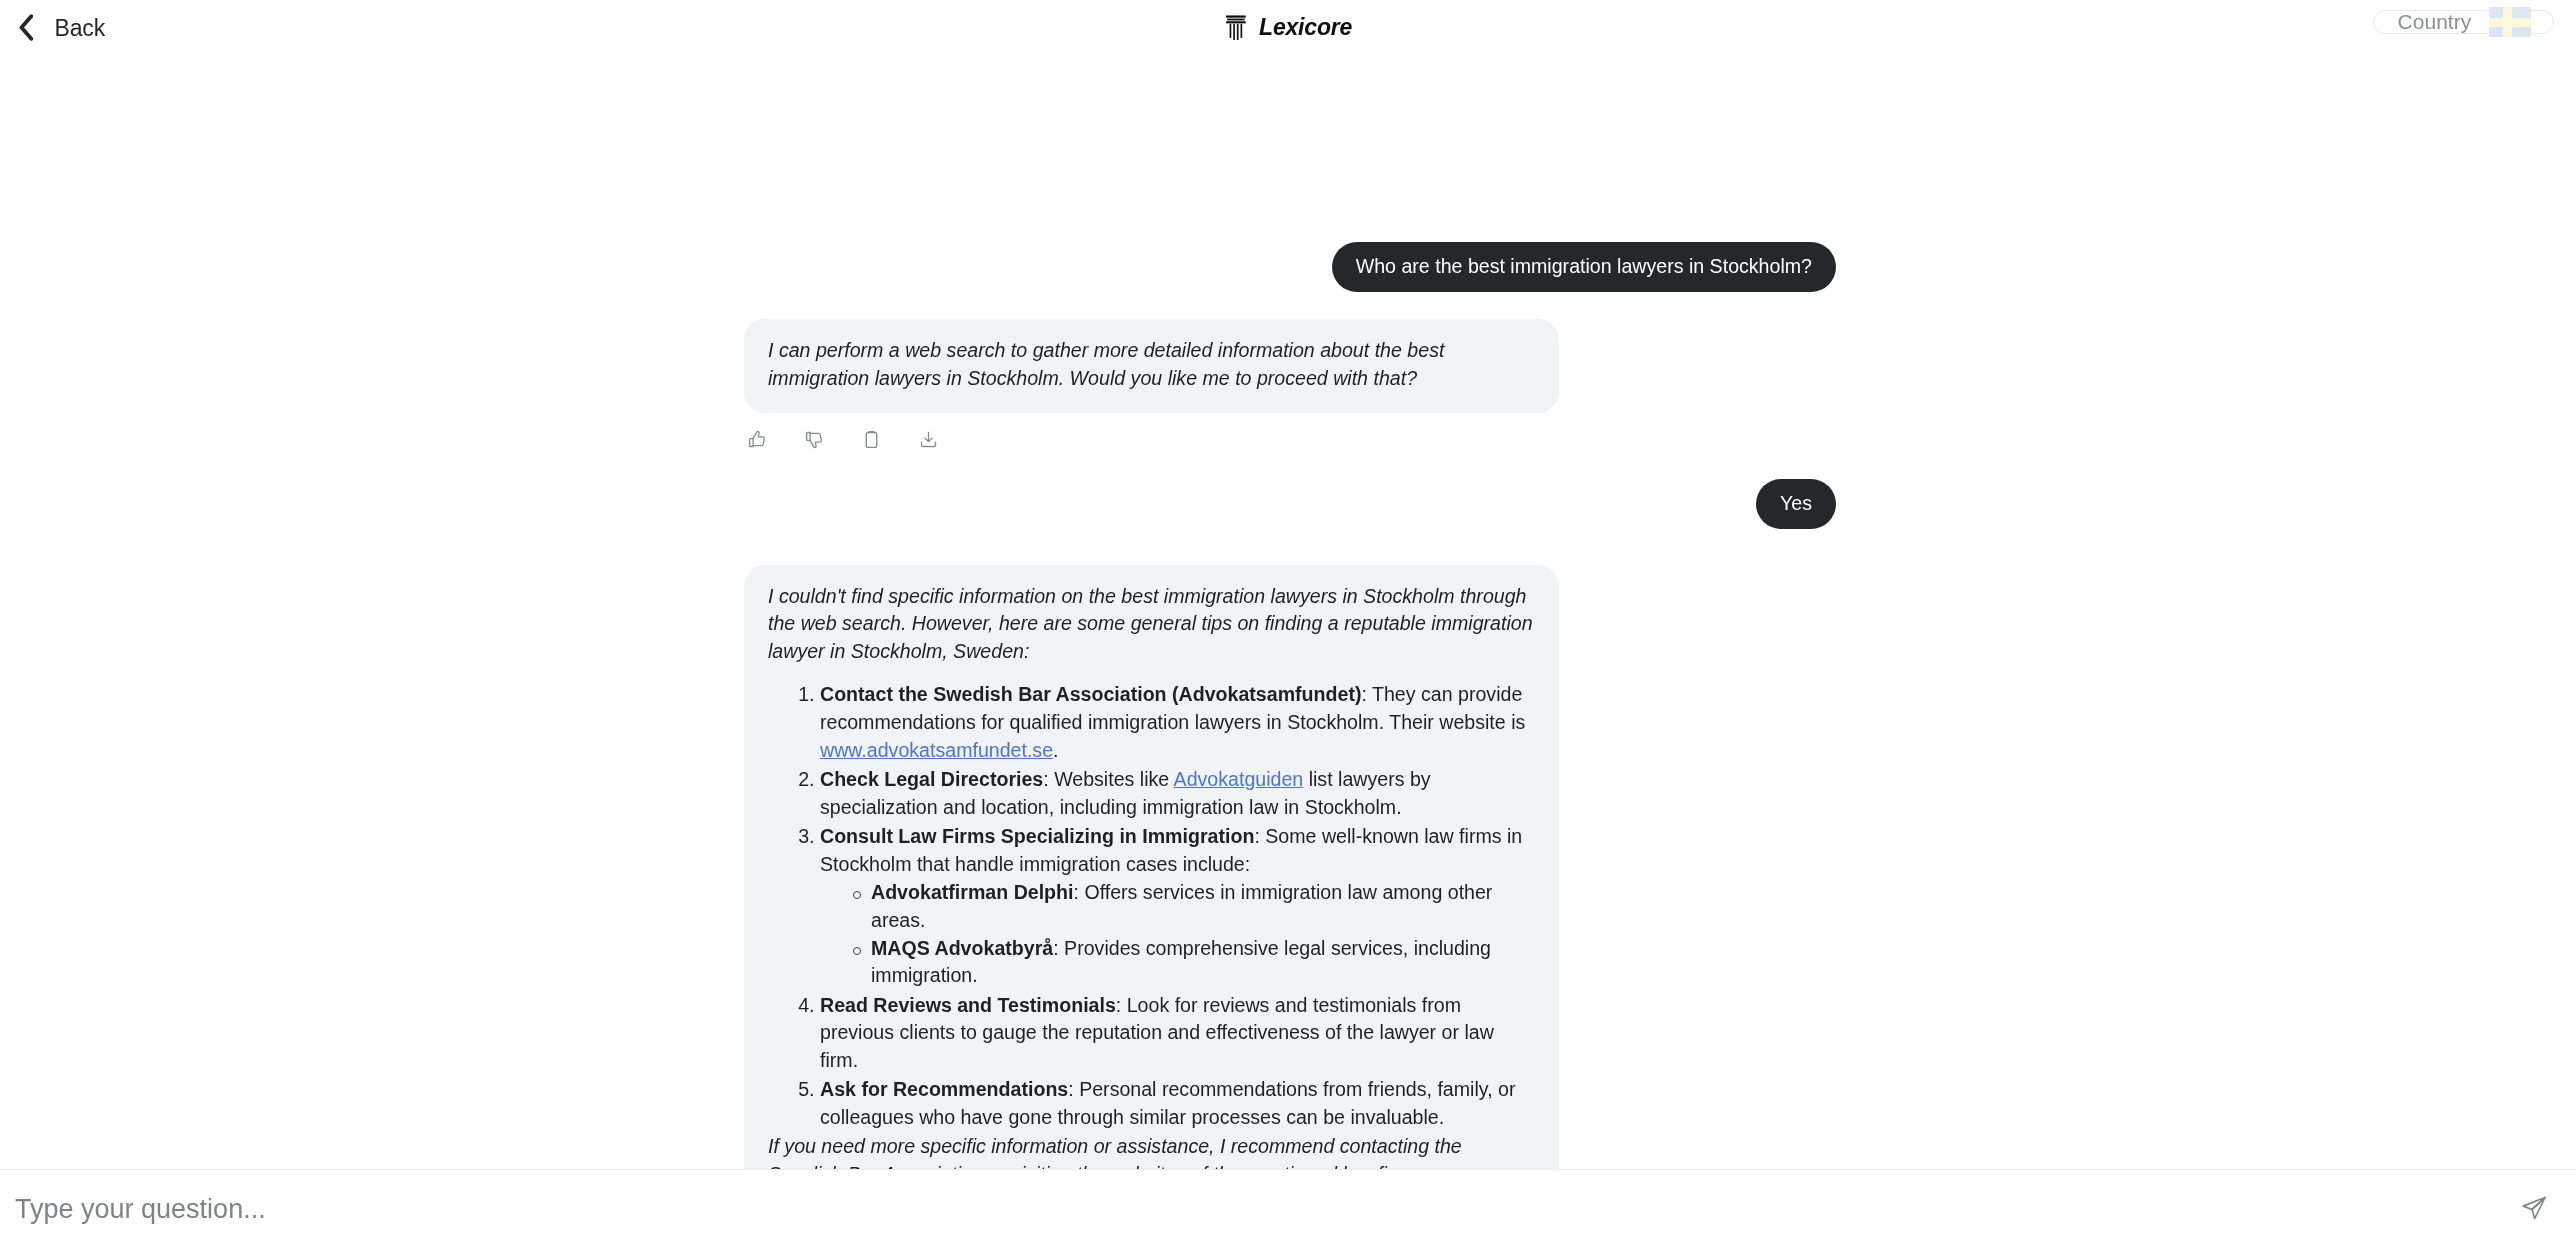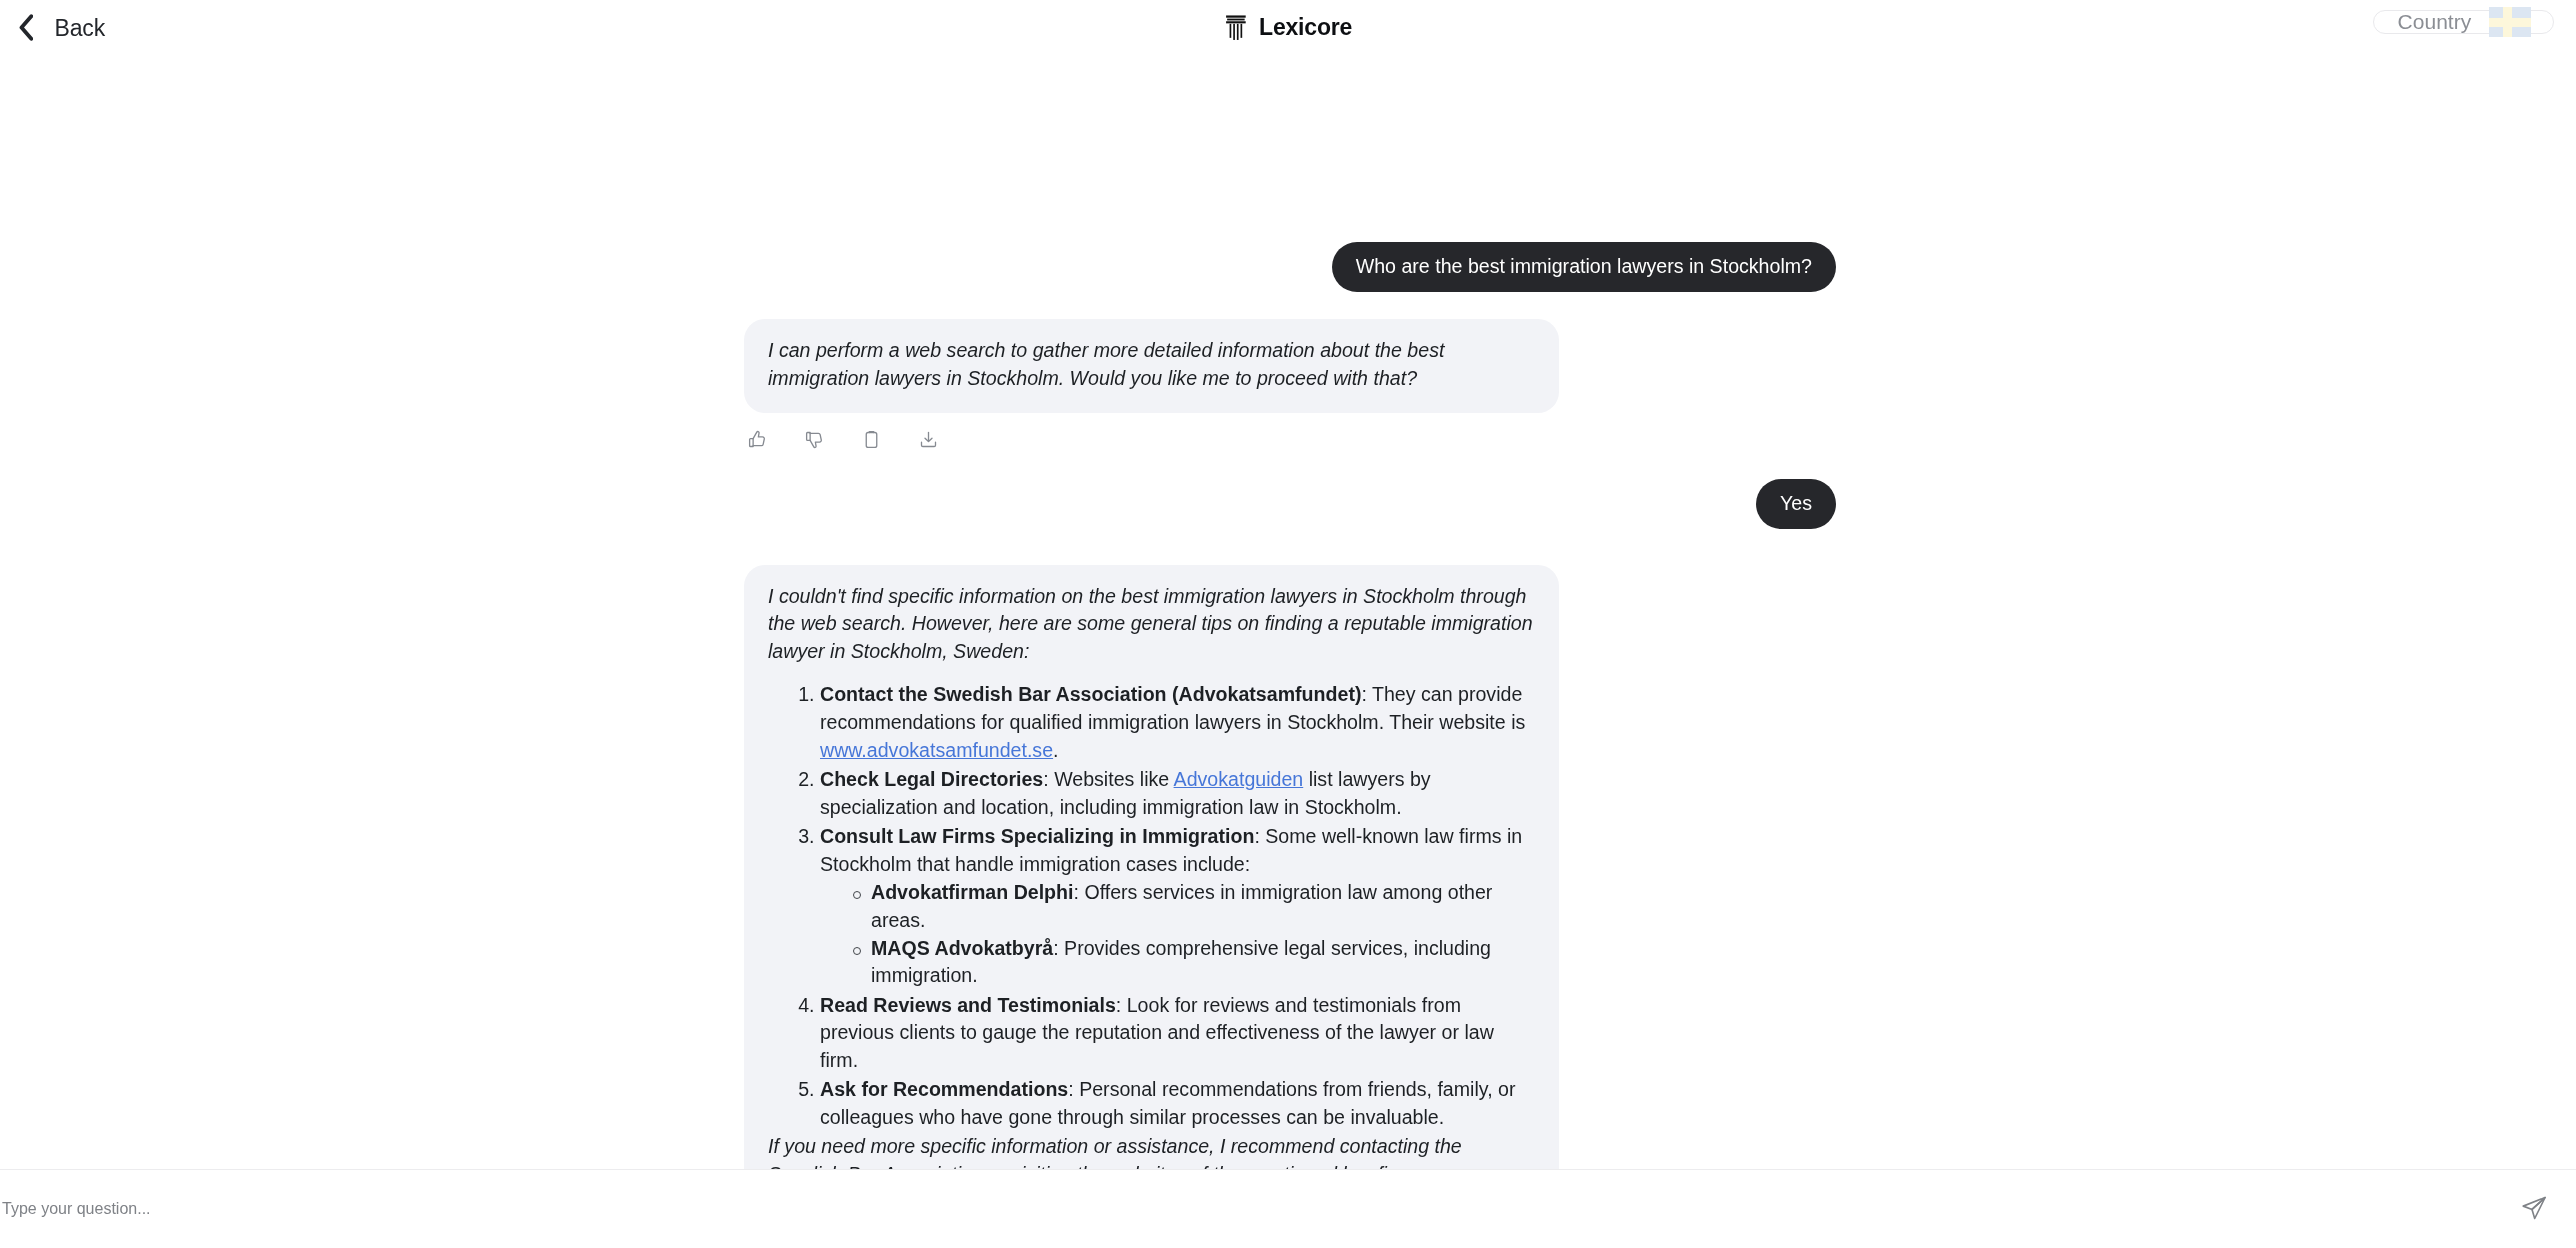--- a/index.html
+++ b/index.html
@@ -44,20 +44,21 @@
     transform: translateX(-50%);
     display: flex;
     align-items: center;
     gap: 11.2px;
   }
   .brand-name {
     font-size: 23px;
     font-weight: bold;
     color: #0d0f12;
     letter-spacing: -0.2px;
+    font-style: italic;
   }
 
   .country-pill {
     position: absolute;
     right: 22.4px;
     top: 9.8px;
     height: 24px;
     min-width: 181px;
     border: 1.4px solid #e9e9ec;
     border-radius: 28px;
@@ -193,23 +194,23 @@
     border-top: 1.4px solid #ececee;
     display: flex;
     align-items: center;
   }
   .composer-input {
     flex: 1 1 auto;
     border: none;
     outline: none;
     background: transparent;
     font-family: "Liberation Sans", sans-serif;
-    font-size: 16px;
+    font-size: 27px;
     color: #ec4899;
-    padding: 0 0 0 2px;
+    padding: 0 0 0 15px;
   }
   .composer-input::placeholder { color: #7f8287; }
   .send-btn {
     flex: 0 0 auto;
     margin-right: 28px;
     background: none;
     border: none;
     cursor: pointer;
     display: block;
     padding: 0;

